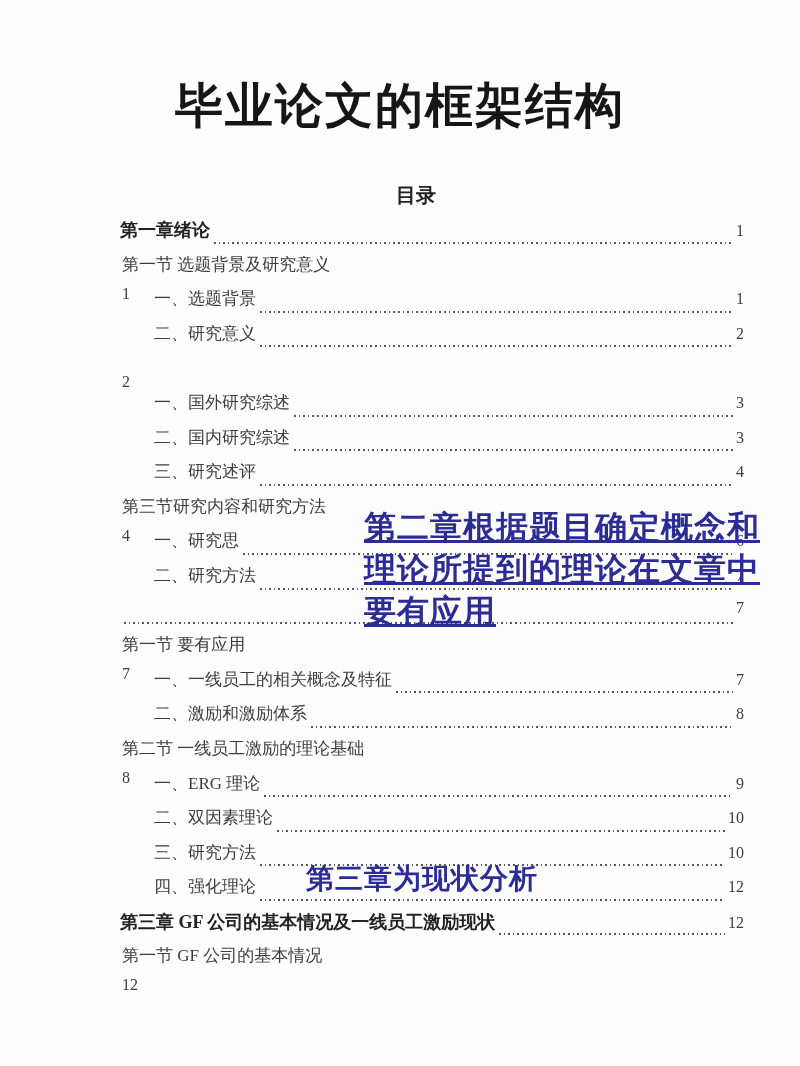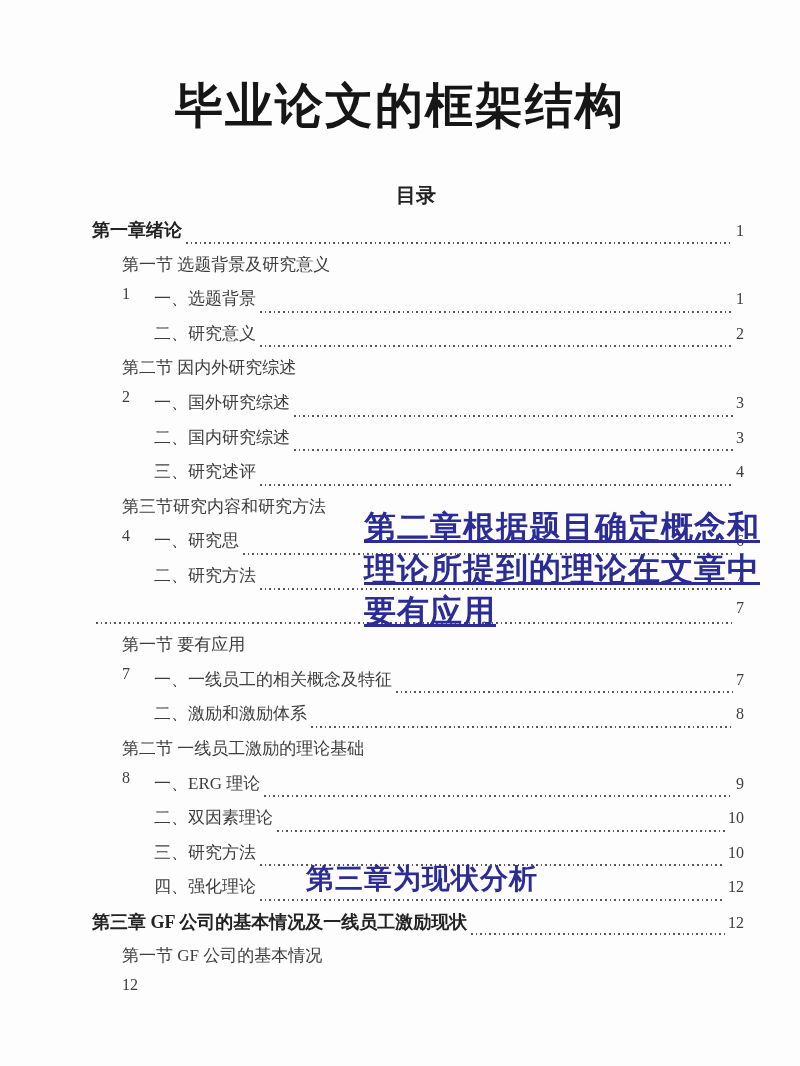--- a/index.html
+++ b/index.html
@@ -26,21 +26,21 @@
   }
   .toc-list{
     position:absolute;top:218px;left:92px;right:56px;
   }
   .toc-row{
     display:flex;align-items:baseline;
     height:34.6px;
     font-size:17px;
     color:#3d3d3d;
   }
-  .toc-row.bold{font-weight:700;font-size:18px;color:#222;}
+  .toc-row.bold{font-weight:700;font-size:18px;color:#222;margin-left:28px;}
   .toc-row.lvl1{padding-left:30px;flex-direction:column;}
   .toc-row.lvl2{padding-left:62px;}
   .toc-label{white-space:nowrap;flex:0 0 auto;}
   .toc-leader{
     flex:1 1 auto;
     height:2px;
     align-self:flex-end;
     margin:0 3px 9px 4px;
     background:repeating-linear-gradient(to right,#575757 0,#575757 1.6px,transparent 1.6px,transparent 4.6px);
   }
@@ -81,21 +81,20 @@
         <span class="toc-label">一、选题背景</span>
         <span class="toc-leader"></span>
         <span class="toc-page">1</span>
       </div>
       <div class="toc-row lvl2">
         <span class="toc-label">二、研究意义</span>
         <span class="toc-leader"></span>
         <span class="toc-page">2</span>
       </div>
       <div class="toc-row lvl1">
-        <span class="toc-label">第二节 因内外研究综述</span>
         <span class="toc-leader"></span>
         <span class="toc-page">2</span>
       </div>
       <div class="toc-row lvl2">
         <span class="toc-label">一、国外研究综述</span>
         <span class="toc-leader"></span>
         <span class="toc-page">3</span>
       </div>
       <div class="toc-row lvl2">
         <span class="toc-label">二、国内研究综述</span>

